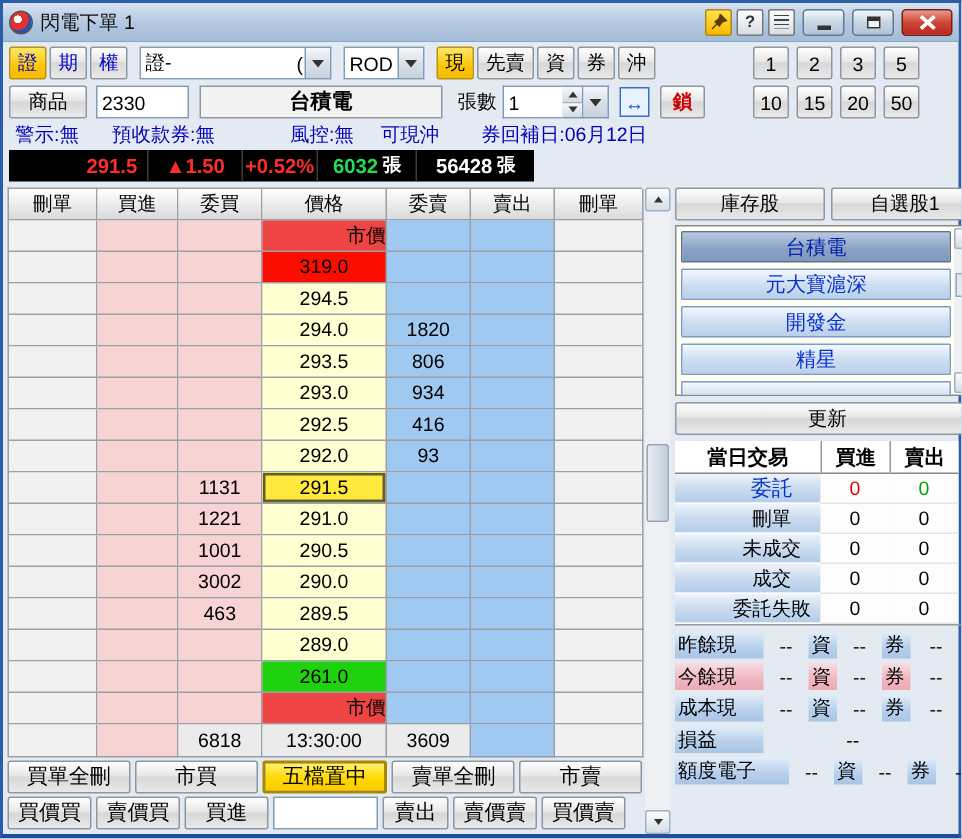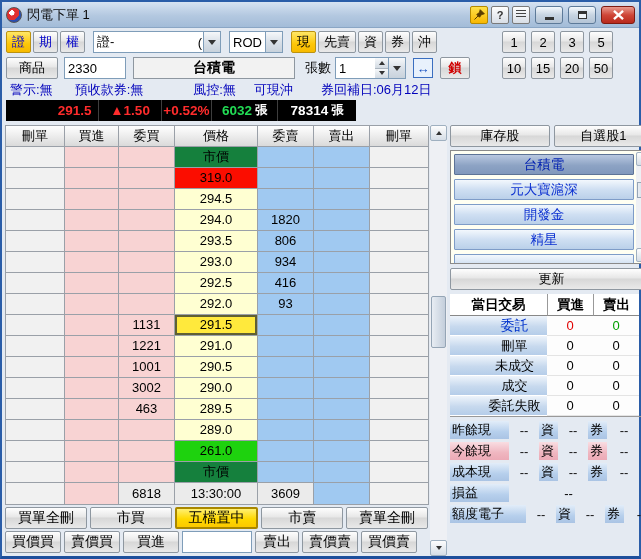--- a/index.html
+++ b/index.html
@@ -87,21 +87,21 @@
 
   .ladder { display:grid; grid-template-columns:59px 54px 56px 83px 56px 56px 59px;
             border-top:1px solid #9aa0a8; border-left:1px solid #9aa0a8; }
   .lcell { height:21px; line-height:19px; border-right:1px solid #9aa0a8; border-bottom:1px solid #9aa0a8;
            text-align:center; font-size:13px; overflow:hidden; }
   .lhead { background:linear-gradient(#ffffff,#dadada); height:21px; }
   .c-del { background:#f1f1f1; }
   .c-buy { background:#f8d3d3; }
   .c-ask { background:#a0c9f1; }
   .c-price { background:#ffffd2; }
-  .p-market { background:#15803d; }
+  .p-market { background:#ef4444;text-align:right; }
   .p-limit-up { background:#fb0d00; }
   .p-limit-down { background:#1ed20e; }
   .p-last { background:#ffe93c; box-shadow:inset 0 0 0 2px #5f5f33; font-weight:normal; }
   .s-gray { background:#ebebeb; }
   .sum-cell { height:22px; line-height:21px; }
 
   .act-row { display:flex; gap:3px; margin-top:2px; }
   .act-row .btn { flex:1; height:22px; font-size:14px; }
   .btn.gold { background:linear-gradient(#fff073,#ffd900 55%,#fcc900); border:2px solid #a98700; font-weight:normal; }
   .act2 { margin-top:2px; }
@@ -266,21 +266,21 @@
         <span class="q-red">▲1.50</span>
       </div>
       <div class="q-seg s2">
         <span class="q-red">+0.52%</span>
       </div>
       <div class="q-seg s3">
         <span class="q-green">6032</span>
         <span class="q-unit">張</span>
       </div>
       <div class="q-seg s4">
-        <span class="q-white">78314</span>
+        <span class="q-white">56428</span>
         <span class="q-unit">張</span>
       </div>
     </div>
 
   <div class="main">
 
     <div class="left-col">
       <div class="ladder" id="ladder">
           <div class="lcell lhead">刪單</div>
           <div class="lcell lhead">買進</div>
@@ -406,22 +406,22 @@
           <div class="lcell s-gray sum-cell">6818</div>
           <div class="lcell s-gray sum-cell">13:30:00</div>
           <div class="lcell s-gray sum-cell">3609</div>
           <div class="lcell c-ask sum-cell"></div>
           <div class="lcell c-del sum-cell"></div>
         </div>
       <div class="act-row" id="actions-row-1">
           <button class="btn">買單全刪</button>
           <button class="btn">市買</button>
           <button class="btn gold">五檔置中</button>
+          <button class="btn">賣單全刪</button>
           <button class="btn">市賣</button>
-          <button class="btn">賣單全刪</button>
         </div>
       <div class="act-row act2" id="actions-row-2">
           <button class="btn b56">買價買</button>
           <button class="btn b56">賣價買</button>
           <button class="btn b56">買進</button>
           <input class="input order-input" style="">
           <button class="btn b44">賣出</button>
           <button class="btn b56">賣價賣</button>
           <button class="btn b56">買價賣</button>
         </div>

